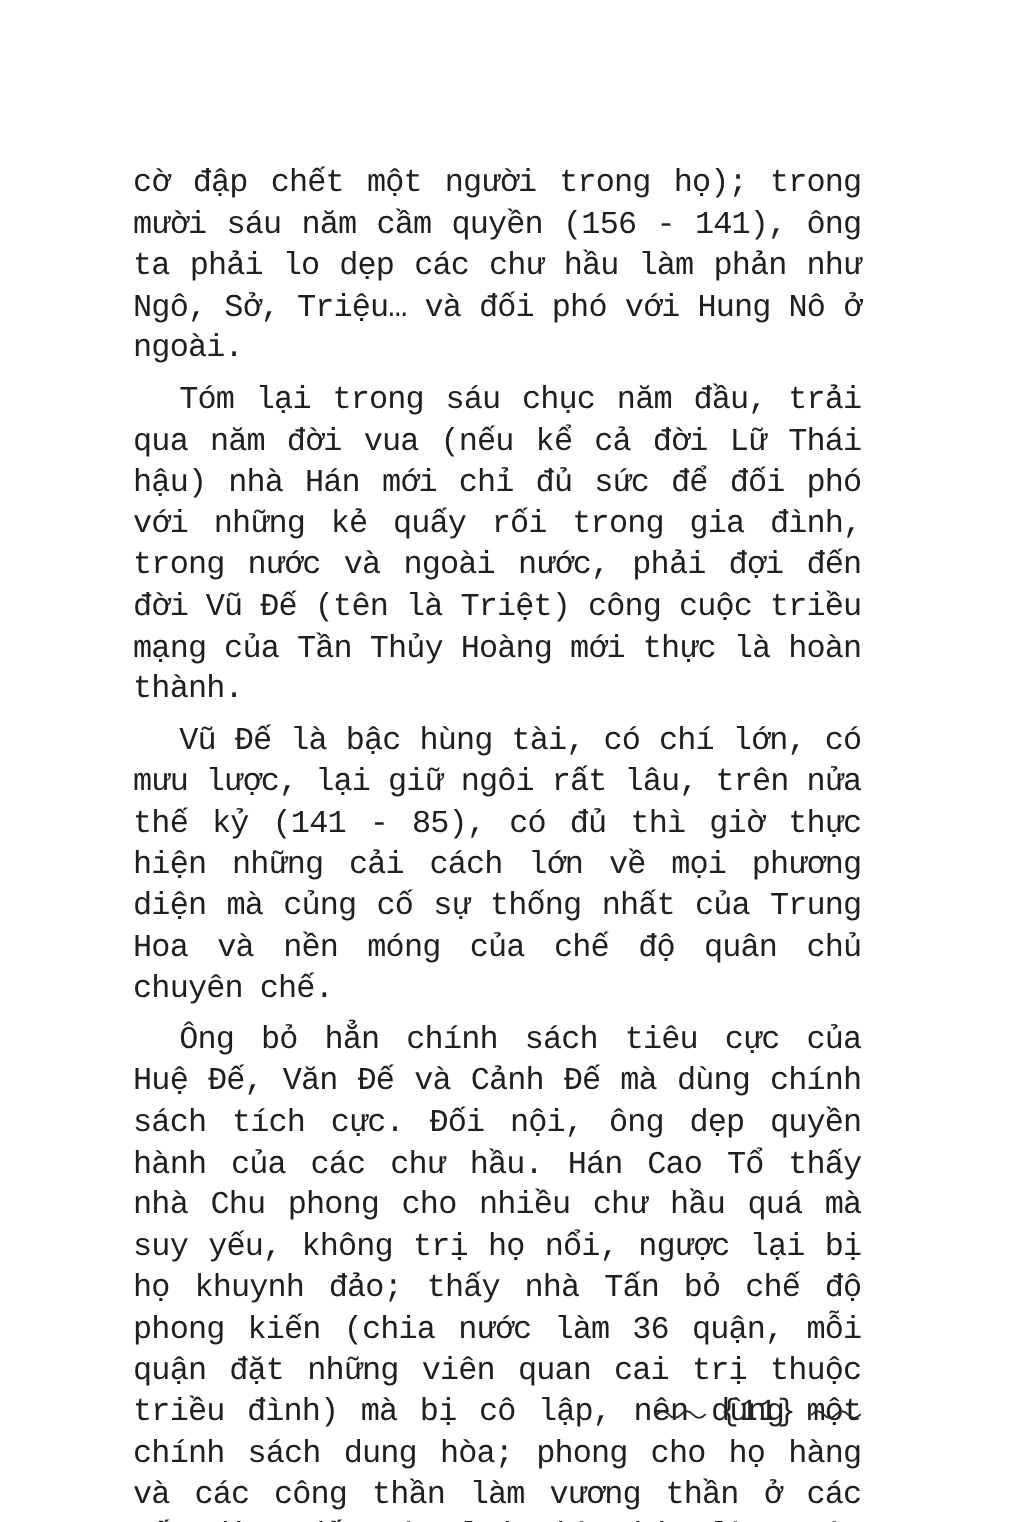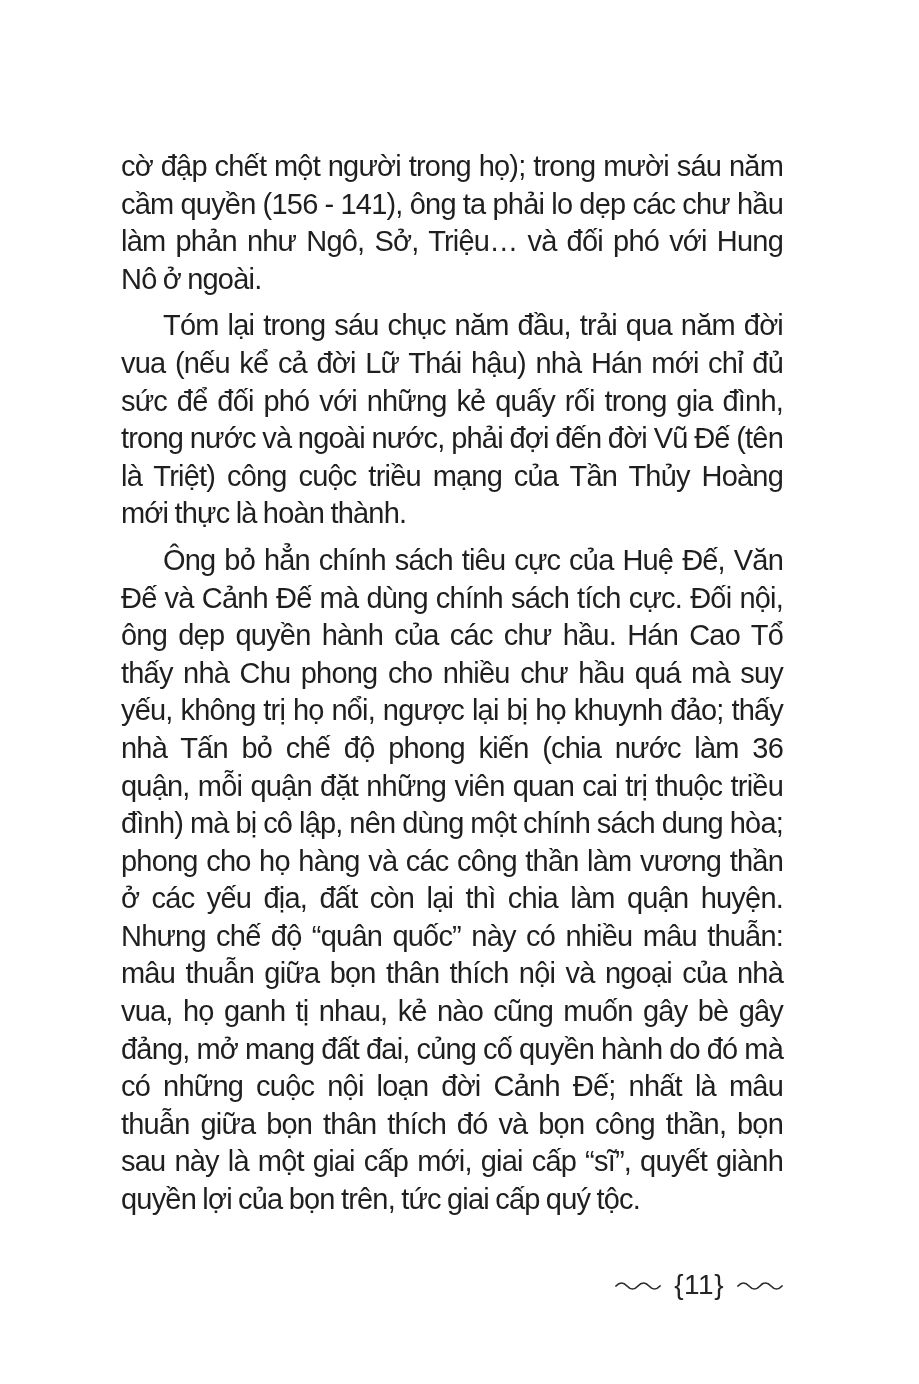--- a/index.html
+++ b/index.html
@@ -6,21 +6,21 @@
     margin: 0;
     padding: 0;
     background: #ffffff;
   }
   .page {
     position: relative;
     width: 919px;
     height: 1384px;
     background: #ffffff;
     overflow: hidden;
-    font-family: Liberation Sans, sans-serif;
+    font-family: Liberation Mono, monospace;
   }
   .text-block {
     position: absolute;
     left: 121px;
     top: 148px;
     width: 662px;
     color: #1f1f1f;
     font-size: 29px;
     line-height: 37.6px;
     letter-spacing: -0.8px;
@@ -60,20 +60,21 @@
   }
 </style>
 </head>
 <body>
 
 <div class="page">
 
   <main class="text-block">
     <p class="para continuation">cờ đập chết một người trong họ); trong mười sáu năm cầm quyền (156 - 141), ông ta phải lo dẹp các chư hầu làm phản như Ngô, Sở, Triệu… và đối phó với Hung Nô ở ngoài.</p>
     <p class="para">Tóm lại trong sáu chục năm đầu, trải qua năm đời vua (nếu kể cả đời Lữ Thái hậu) nhà Hán mới chỉ đủ sức để đối phó với những kẻ quấy rối trong gia đình, trong nước và ngoài nước, phải đợi đến đời Vũ Đế (tên là Triệt) công cuộc triều mạng của Tần Thủy Hoàng mới thực là hoàn thành.</p>
+    <p class="para">Vũ Đế là bậc hùng tài, có chí lớn, có mưu lược, lại giữ ngôi rất lâu, trên nửa thế kỷ (141 - 85), có đủ thì giờ thực hiện những cải cách lớn về mọi phương diện mà củng cố sự thống nhất của Trung Hoa và nền móng của chế độ quân chủ chuyên chế.</p>
     <p class="para">Ông bỏ hẳn chính sách tiêu cực của Huệ Đế, Văn Đế và Cảnh Đế mà dùng chính sách tích cực. Đối nội, ông dẹp quyền hành của các chư hầu. Hán Cao Tổ thấy nhà Chu phong cho nhiều chư hầu quá mà suy yếu, không trị họ nổi, ngược lại bị họ khuynh đảo; thấy nhà Tấn bỏ chế độ phong kiến (chia nước làm 36 quận, mỗi quận đặt những viên quan cai trị thuộc triều đình) mà bị cô lập, nên dùng một chính sách dung hòa; phong cho họ hàng và các công thần làm vương thần ở các yếu địa, đất còn lại thì chia làm quận huyện. Nhưng chế độ “quân quốc” này có nhiều mâu thuẫn: mâu thuẫn giữa bọn thân thích nội và ngoại của nhà vua, họ ganh tị nhau, kẻ nào cũng muốn gây bè gây đảng, mở mang đất đai, củng cố quyền hành do đó mà có những cuộc nội loạn đời Cảnh Đế; nhất là mâu thuẫn giữa bọn thân thích đó và bọn công thần, bọn sau này là một giai cấp mới, giai cấp “sĩ”, quyết giành quyền lợi của bọn trên, tức giai cấp quý tộc.</p>
   </main>
 
   <footer class="page-footer">
     <svg class="ornament" width="46" height="14" viewBox="0 0 46 14" aria-hidden="true">
       <path d="M1,8 Q6.5,2 12,8 T23,8 T34,8 T45,8" fill="none" stroke="#2a2a2a" stroke-width="1.7" stroke-linecap="round"></path>
     </svg>
     <span class="page-number">{11}</span>
     <svg class="ornament" width="46" height="14" viewBox="0 0 46 14" aria-hidden="true">
       <path d="M1,8 Q6.5,2 12,8 T23,8 T34,8 T45,8" fill="none" stroke="#2a2a2a" stroke-width="1.7" stroke-linecap="round"></path>

